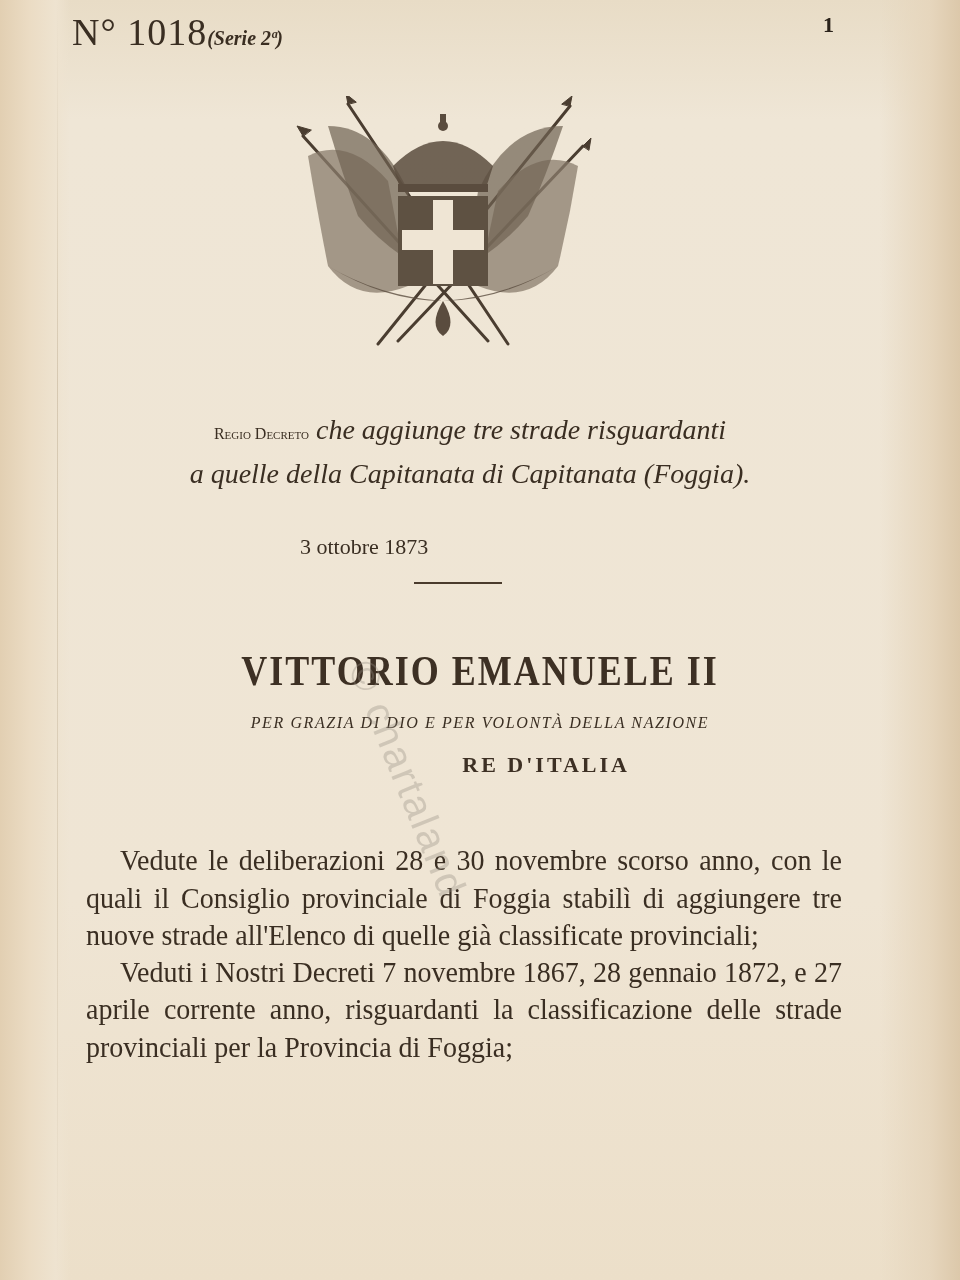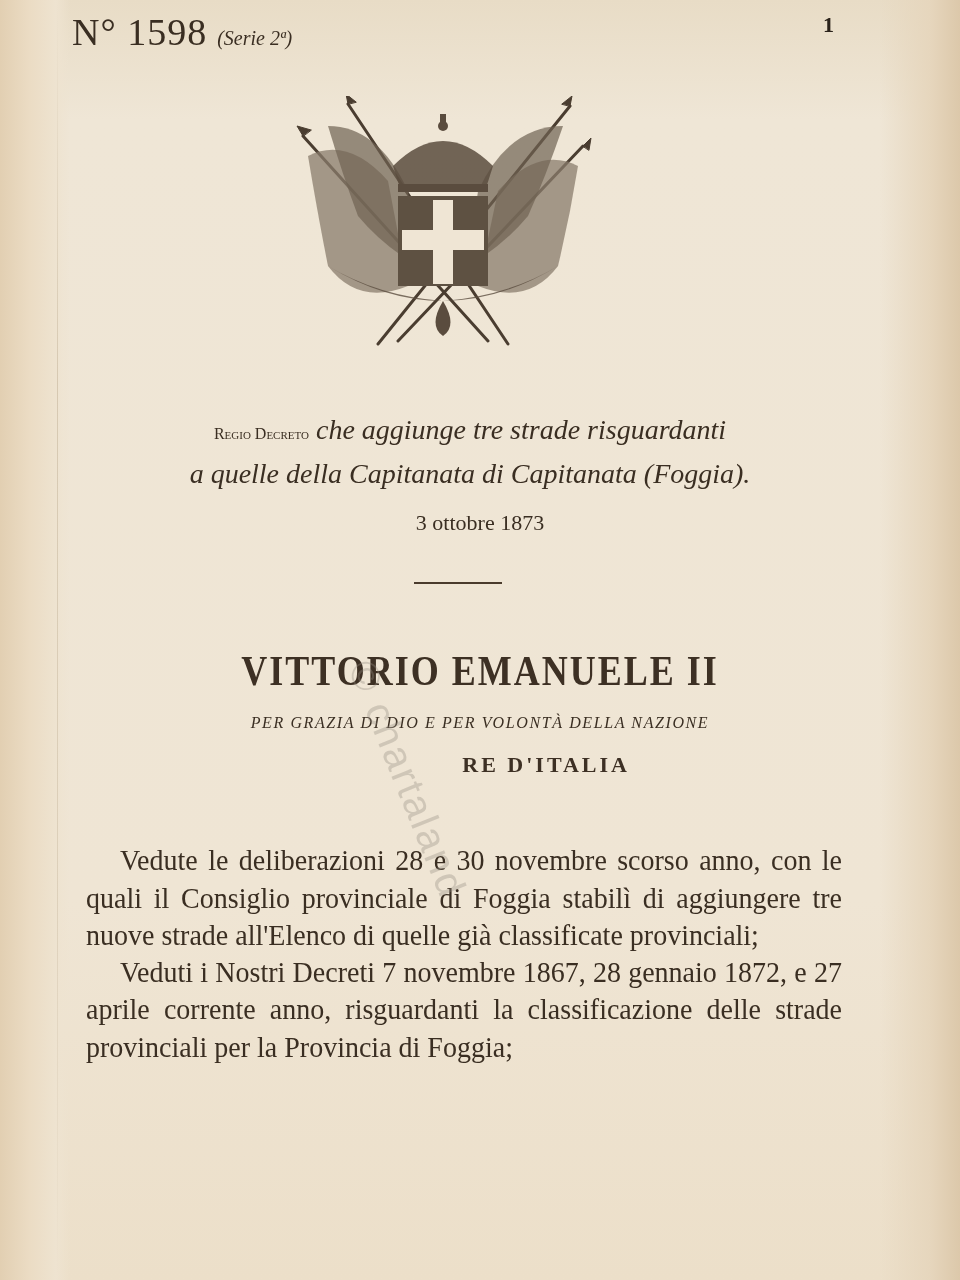--- a/index.html
+++ b/index.html
@@ -33,22 +33,21 @@
     .header-number {
       position: absolute;
       left: 72px; top: 10px;
       font-size: 38px;
       letter-spacing: 1px;
       color: #3a2e22;
     }
     .header-number .series {
       font-size: 20px;
       font-style: italic;
-      font-weight: normal;
-      margin-left: 10px;
+      font-weight: bold;
       letter-spacing: 0;
     }
     .page-number {
       position: absolute;
       left: 823px; top: 12px;
       font-size: 22px;
       font-weight: bold;
       color: #2a221a;
     }
     .emblem {
@@ -68,23 +67,23 @@
     .title .smallcaps {
       font-variant: small-caps;
       font-style: normal;
       font-size: 16px;
     }
     .title .it {
       font-style: italic;
     }
     .date {
       position: absolute;
-      left: 300px; top: 510px;
+      left: 300px; top: 534px;
       width: 360px;
-      text-align: center;
+      text-align: left;
       font-size: 22px;
       color: #3a2e22;
     }
     .rule {
       position: absolute;
       left: 414px; top: 582px;
       width: 88px; height: 2px;
       background: #4a3b2c;
     }
     .king {
@@ -145,21 +144,21 @@
       white-space: nowrap;
     }
   </style>
 </head>
 <body>
 
 <div class="page">
   <div class="fold-line"></div>
 
   <div class="header-number">
-    <span>N° 1598</span><span class="series">(Serie 2ª)</span>
+    <span>N° 1018</span><span class="series">(Serie 2ª)</span>
   </div>
 
   <div class="page-number">1</div>
 
   <div class="emblem">
     <svg viewBox="0 0 310 268" width="310" height="268" xmlns="http://www.w3.org/2000/svg">
       <g stroke="#4a3d30" fill="none" stroke-linecap="round">
 
         <line x1="15" y1="40" x2="200" y2="245" stroke-width="3"></line>
         <line x1="60" y1="8" x2="220" y2="248" stroke-width="3"></line>

